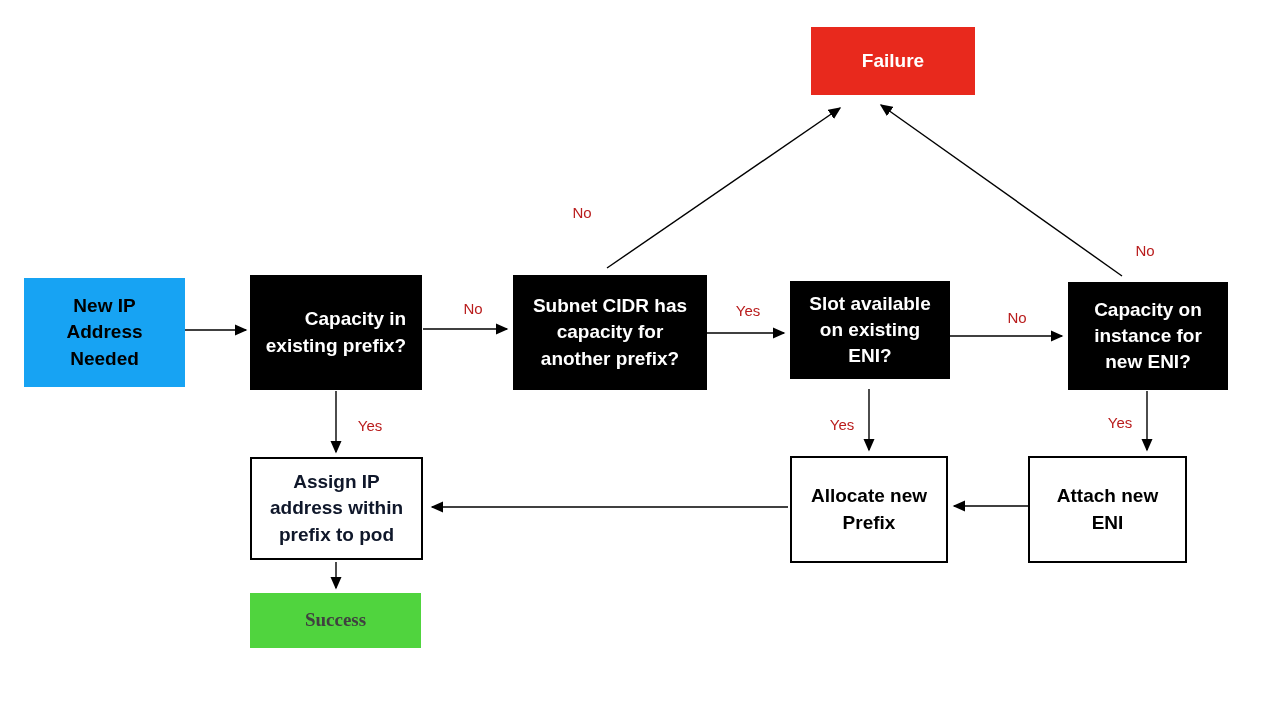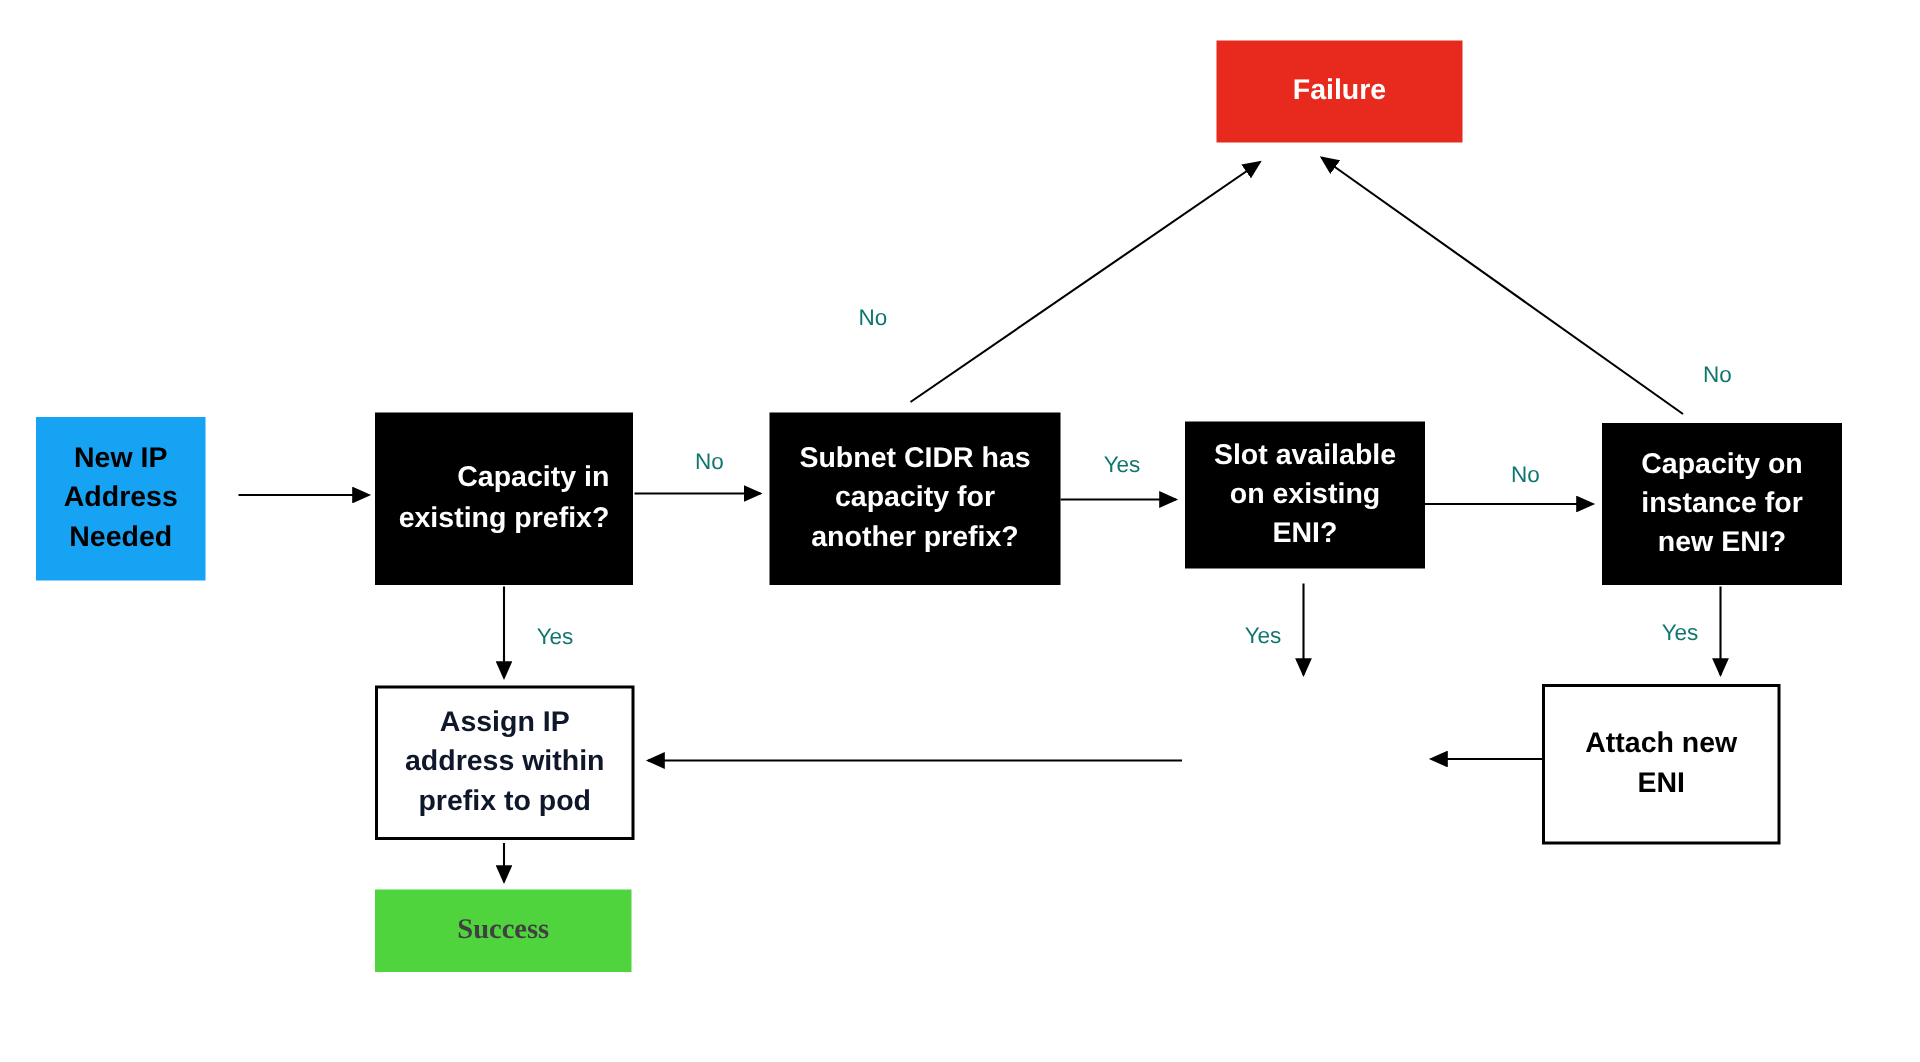--- a/index.html
+++ b/index.html
@@ -22,34 +22,34 @@
     display: flex;
     align-items: center;
     justify-content: center;
     text-align: center;
     font-weight: bold;
     font-size: 19px;
     line-height: 1.38;
     box-sizing: border-box;
   }
   .node span { white-space: pre-line; }
-  .n-start    { left: 24px;   top: 278px; width: 113px; height: 109px; background: #17A3F3; color: #000; }
+  .n-start    { left: 24px;   top: 278px; width: 161px; height: 109px; background: #17A3F3; color: #000; }
   .n-cap      { left: 250px;  top: 275px; width: 172px; height: 115px; background: #000;    color: #fff; text-align: right; }
   .n-subnet   { left: 513px;  top: 275px; width: 194px; height: 115px; background: #000;    color: #fff; }
   .n-slot     { left: 790px;  top: 281px; width: 160px; height: 98px; background: #000000;    color: #fff; }
   .n-capnew   { left: 1068px; top: 282px; width: 160px; height: 108px; background: #000;    color: #fff; }
   .n-failure  { left: 788px;  top: 27px;  width: 164px; height: 68px;  background: #E8291D; color: #fff; margin-left: 23px; }
   .n-assign   { left: 250px;  top: 457px; width: 173px; height: 103px; background: #fff;    color: #0f172a; border: 2px solid #000; }
   .n-allocate { left: 790px;  top: 456px; width: 158px; height: 107px; background: #fff;    color: #000; border: 2px solid #000; }
   .n-attach   { left: 1028px; top: 456px; width: 159px; height: 107px; background: #fff;    color: #000; border: 2px solid #000; }
   .n-success  { left: 250px;  top: 593px; width: 171px; height: 55px;  background: #50D43E; color: #404040; font-family: Liberation Serif, serif; }
   .edge-label {
     position: absolute;
     transform: translate(-50%, -50%);
-    color: #0f766e;
+    color: #b91c1c;
     font-size: 15px;
     font-weight: normal;
   }
   .el-1 { left: 473px;  top: 308px; }
   .el-2 { left: 748px;  top: 310px; }
   .el-3 { left: 1017px; top: 317px; }
   .el-4 { left: 582px;  top: 212px; }
   .el-5 { left: 1145px; top: 250px; }
   .el-6 { left: 370px;  top: 425px; }
   .el-7 { left: 842px;  top: 424px; }
@@ -112,20 +112,24 @@
   <div class="node n-failure">
     <span>Failure</span>
   </div>
 
   <div class="node n-assign">
     <span>Assign IP
 address within
 prefix to pod</span>
   </div>
 
+  <div class="node n-allocate">
+    <span>Allocate new
+Prefix</span>
+  </div>
 
   <div class="node n-attach">
     <span>Attach new
 ENI</span>
   </div>
 
   <div class="node n-success">
     <span>Success</span>
   </div>
 

